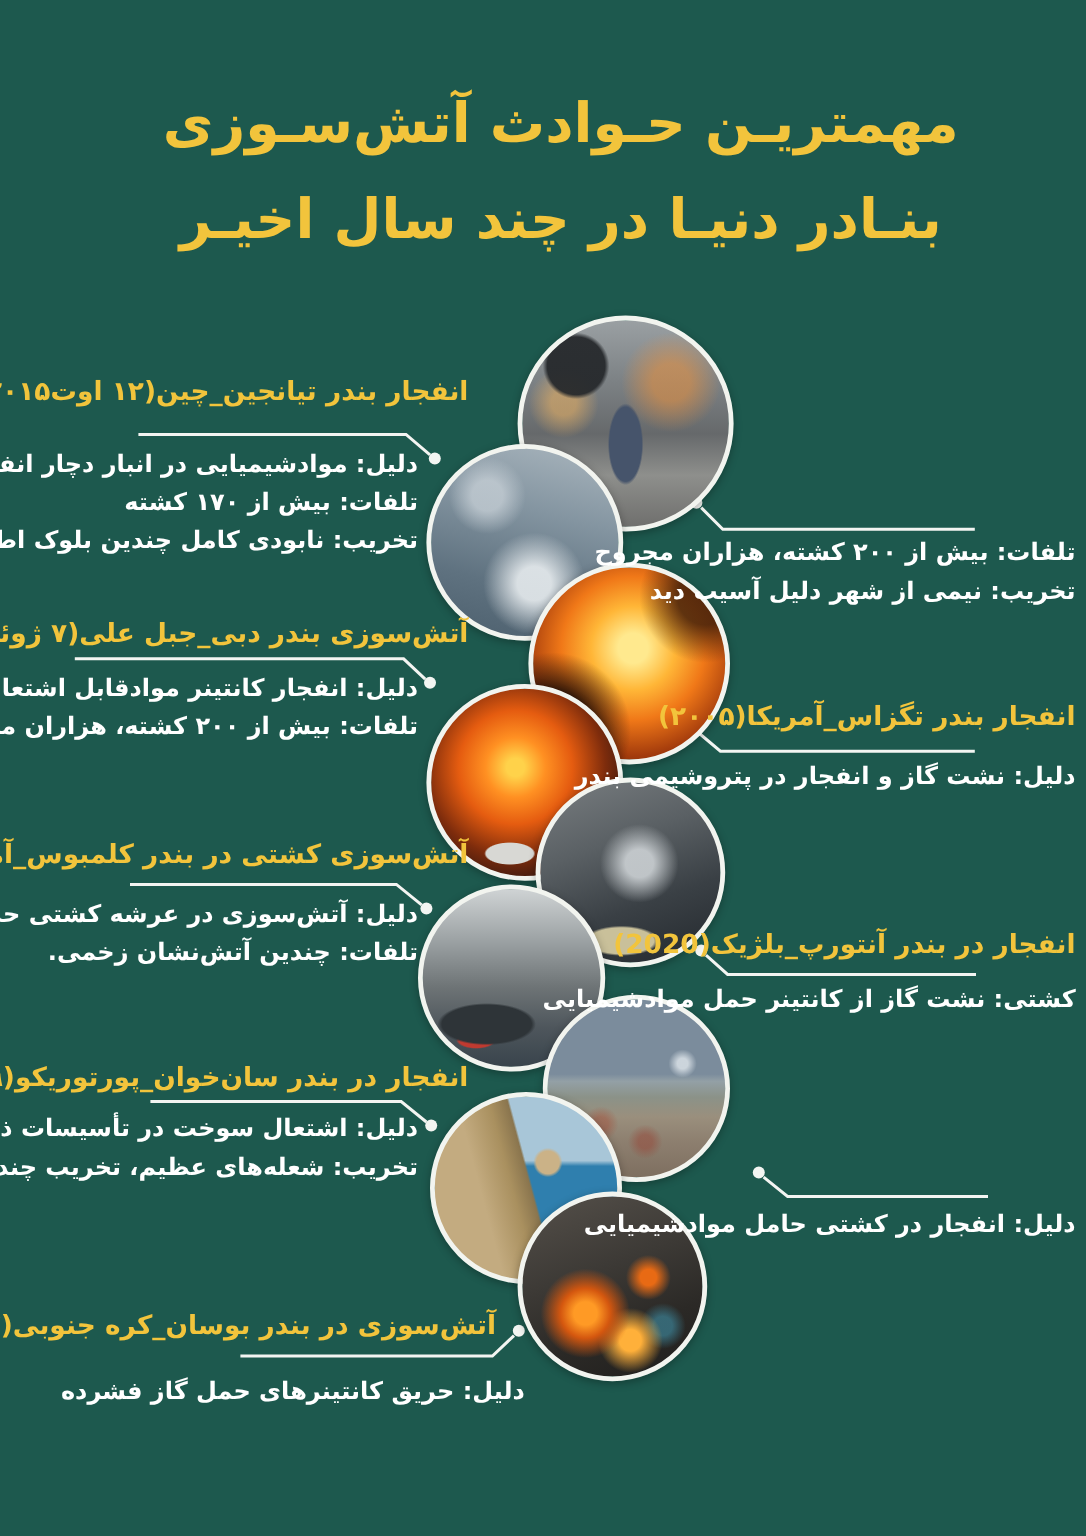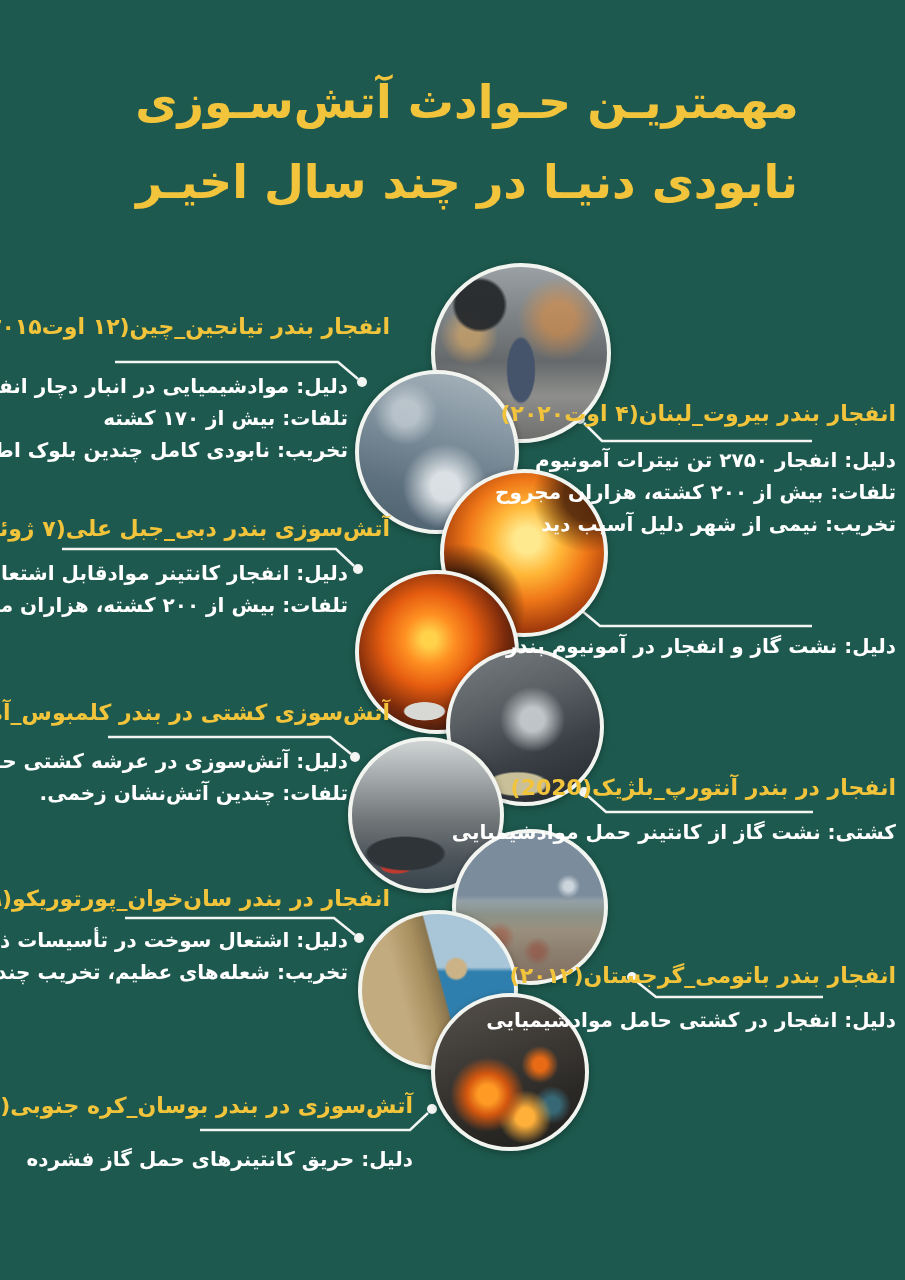--- a/index.html
+++ b/index.html
@@ -30,21 +30,21 @@
   .t1{top:312px;right:515px}.t2{top:399px;right:9px}
   .t3{top:514px;right:515px}.t4{top:583px;right:9px}
   .t5{top:698px;right:515px}.t6{top:773px;right:9px}
   .t7{top:884px;right:515px}.t8{top:961px;right:9px}
   .t9{top:1091px;right:492px}
   
   .b1{top:370px;right:557px}.b2{top:444px;right:9px}
   .b3{top:557px;right:557px}.b4{top:630px;right:9px}
   .b5{top:745px;right:557px}.b6{top:816px;right:9px}
   .b7{top:924px;right:557px}.b8{top:1004px;right:9px}
-  .b9{top:1143px;right:492px}
+  .b9{top:1143px;right:468px}
   
   .circle{
     position:absolute;border-radius:50%;box-sizing:border-box;
     border:4px solid #f2f4ef;
     box-shadow:0 2px 7px rgba(0,0,0,.3);
   }
   .c1{left:431px;top:263px;width:180px;height:180px;
     background:
       radial-gradient(circle at 26% 22%, rgba(38,41,44,.95) 0 13%, transparent 15%),
       radial-gradient(circle at 72% 30%, rgba(235,145,60,.55) 0 9%, transparent 24%),
@@ -98,21 +98,21 @@
   .connectors path{stroke:#f3f5f2;stroke-width:2.5;fill:none;}
   .connectors circle{fill:#f3f5f2;}
 </style>
 </head>
 <body>
 
 <div class="canvas">
 
   <div class="header">
     <div>مهمتریـن حـوادث آتش‌سـوزی</div>
-    <div>نابودی دنیـا در چند سال اخیـر</div>
+    <div>بنـادر دنیـا در چند سال اخیـر</div>
   </div>
 
   <svg class="connectors" viewBox="0 0 905 1280">
     <path d="M115,362 H338 L358,379"></path>
       <circle cx="362" cy="382" r="5"></circle>
     <path d="M584,423 L602,441 H812"></path>
       <circle cx="580" cy="419" r="5"></circle>
     <path d="M62,549 H336 L354,566"></path>
       <circle cx="358" cy="569" r="5"></circle>
     <path d="M581,610 L600,626 H812"></path>
@@ -139,55 +139,53 @@
   <div class="circle c8" aria-label="old stone fort beside blue sea"></div>
   <div class="circle c9" aria-label="aerial view of burning containers"></div>
 
   <h2 class="ititle t1">انفجار بندر تیانجین_چین(۱۲ اوت۲۰۱۵)</h2>
   <div class="ibody b1">
     <div class="iline">دلیل: موادشیمیایی در انبار دچار انفجار شدند</div>
     <div class="iline">تلفات: بیش از ۱۷۰ کشته</div>
     <div class="iline">تخریب: نابودی کامل چندین بلوک اطراف بندر</div>
   </div>
 
-  <h2 class="ititle t2">انفجار بندر بیروت_لبنان(۴ اوت۲۰۲۰)</h2>
   <div class="ibody b2">
-    <div class="iline">دلیل: انفجار ۲۷۵۰ تن نیترات آمونیوم</div>
     <div class="iline">تلفات: بیش از ۲۰۰ کشته، هزاران مجروح</div>
     <div class="iline">تخریب: نیمی از شهر دلیل آسیب دید</div>
   </div>
 
   <h2 class="ititle t3">آتش‌سوزی بندر دبی_جبل علی(۷ ژوئیه۲۰۲۱)</h2>
   <div class="ibody b3">
     <div class="iline">دلیل: انفجار کانتینر موادقابل اشتعال در کشتی</div>
     <div class="iline">تلفات: بیش از ۲۰۰ کشته، هزاران مجروح</div>
   </div>
 
+  <h2 class="ititle t4">انفجار بندر تگزاس_آمریکا(۲۰۰۵)</h2>
   <div class="ibody b4">
-    <div class="iline">دلیل: نشت گاز و انفجار در آمونیوم بندر</div>
+    <div class="iline">دلیل: نشت گاز و انفجار در پتروشیمی بندر</div>
   </div>
 
   <h2 class="ititle t5">آتش‌سوزی کشتی در بندر کلمبوس_آمریکا(۲۰۲۳)</h2>
   <div class="ibody b5">
     <div class="iline">دلیل: آتش‌سوزی در عرشه کشتی حمل خودرو</div>
     <div class="iline">تلفات: چندین آتش‌نشان زخمی.</div>
   </div>
 
   <h2 class="ititle t6">انفجار در بندر آنتورپ_بلژیک(2020)</h2>
   <div class="ibody b6">
     <div class="iline">کشتی: نشت گاز از کانتینر حمل موادشیمیایی</div>
   </div>
 
   <h2 class="ititle t7">انفجار در بندر سان‌خوان_پورتوریکو(۲۰۰۹)</h2>
   <div class="ibody b7">
     <div class="iline">دلیل: اشتعال سوخت در تأسیسات ذخیره‌سازی</div>
     <div class="iline">تخریب: شعله‌های عظیم، تخریب چندین مخزن</div>
   </div>
 
-  <h2 class="ititle t8">انفجار بندر باتومی_گرجستان(۲۰۱۲)</h2>
   <div class="ibody b8">
     <div class="iline">دلیل: انفجار در کشتی حامل موادشیمیایی</div>
   </div>
 
   <h2 class="ititle t9">آتش‌سوزی در بندر بوسان_کره جنوبی(۲۰۱۷)</h2>
   <div class="ibody b9">
     <div class="iline">دلیل: حریق کانتینرهای حمل گاز فشرده</div>
   </div>
 
 </div>

